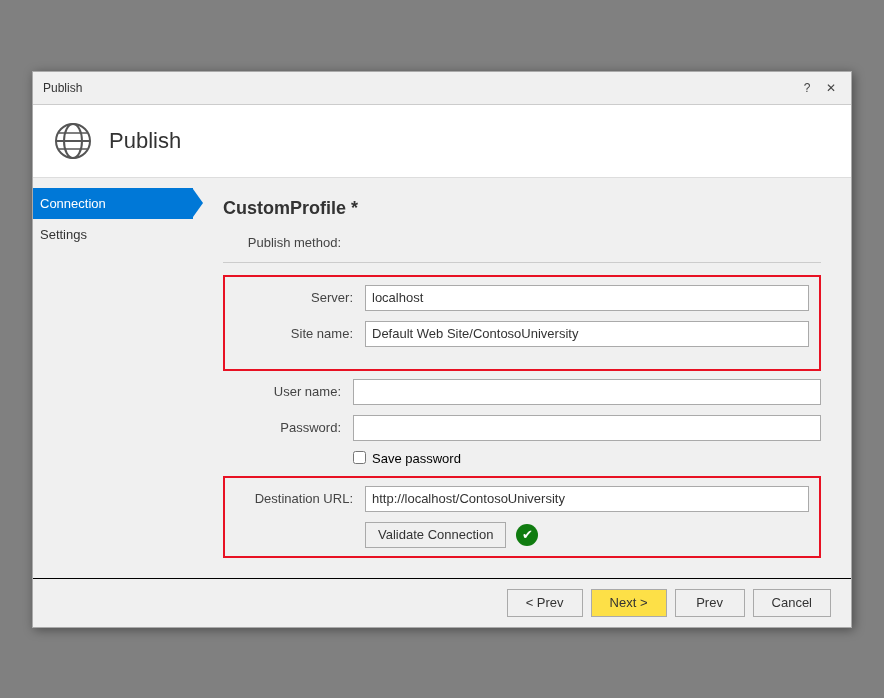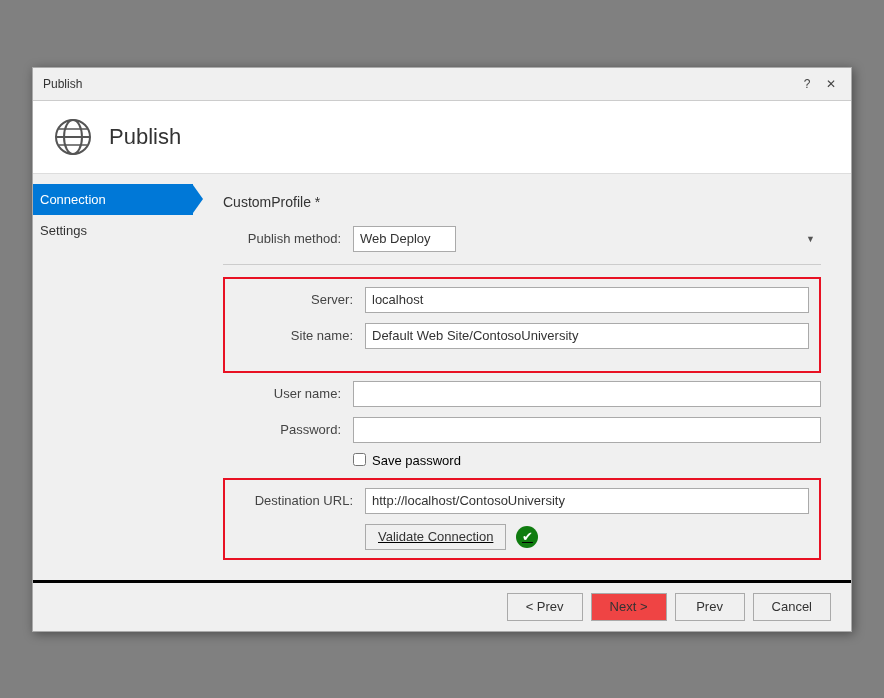--- a/index.html
+++ b/index.html
@@ -94,22 +94,22 @@
       border-left: 10px solid #0078d7;
       border-top: 14px solid transparent;
       border-bottom: 14px solid transparent;
     }
     .content {
       flex: 1;
       padding: 20px 30px;
       background: #f0f0f0;
     }
     .section-title {
-      font-size: 14px;
-      font-weight: 400;
+      font-size: 18px;
+      font-weight: 700;
       color: #333;
       margin-bottom: 16px;
     }
     .form-row {
       display: flex;
       align-items: center;
       margin-bottom: 10px;
     }
     .form-label {
       width: 130px;
@@ -172,21 +172,20 @@
       padding-left: 130px;
     }
     .checkbox-row input[type="checkbox"] {
       margin-right: 6px;
     }
     .validate-row {
       display: flex;
       align-items: center;
       gap: 10px;
       padding-left: 130px;
-      text-decoration: underline;
     }
     .validate-btn {
       padding: 4px 12px;
       background: #f0f0f0;
       border: 1px solid #aaa;
       font-size: 13px;
       cursor: pointer;
       color: #333;
       height: 26px;
     }
@@ -195,39 +194,39 @@
       height: 22px;
       background: #107c10;
       border-radius: 50%;
       display: flex;
       align-items: center;
       justify-content: center;
       color: white;
       font-size: 13px;
     }
     .dialog-footer {
-      border-top: 3px solid #000000;
+      border-top: 1px solid #000000;
       padding: 10px 20px;
       display: flex;
       justify-content: flex-end;
       gap: 8px;
       background: #f0f0f0;
     }
     .footer-btn {
       padding: 5px 18px;
       height: 28px;
       border: 1px solid #aaa;
       background: #f0f0f0;
       font-size: 13px;
       cursor: pointer;
       color: #333;
       min-width: 70px;
     }
     .footer-btn.primary {
-      background: #ef4444;
+      background: #fde047;
     }
   </style>
 </head>
 <body>
 
 <div class="dialog">
 
   <div class="title-bar">
     <span class="title-bar-text">Publish</span>
     <div class="title-bar-controls">
@@ -258,25 +257,20 @@
       <div class="sidebar-item">
         <span>Settings</span>
       </div>
     </div>
 
     <div class="content">
       <div class="section-title">CustomProfile *</div>
 
       <div class="form-row">
         <label class="form-label">Publish method:</label>
-        <div class="select-wrapper">
-          <select class="form-control">
-            <option>Web Deploy</option>
-          </select>
-        </div>
       </div>
 
       <hr class="separator">
 
       <div class="red-box">
         <div class="form-row">
           <label class="form-label">Server:</label>
           <input type="text" class="form-control" value="localhost" style="">
         </div>
         <div class="form-row" style="margin-bottom:14px">

